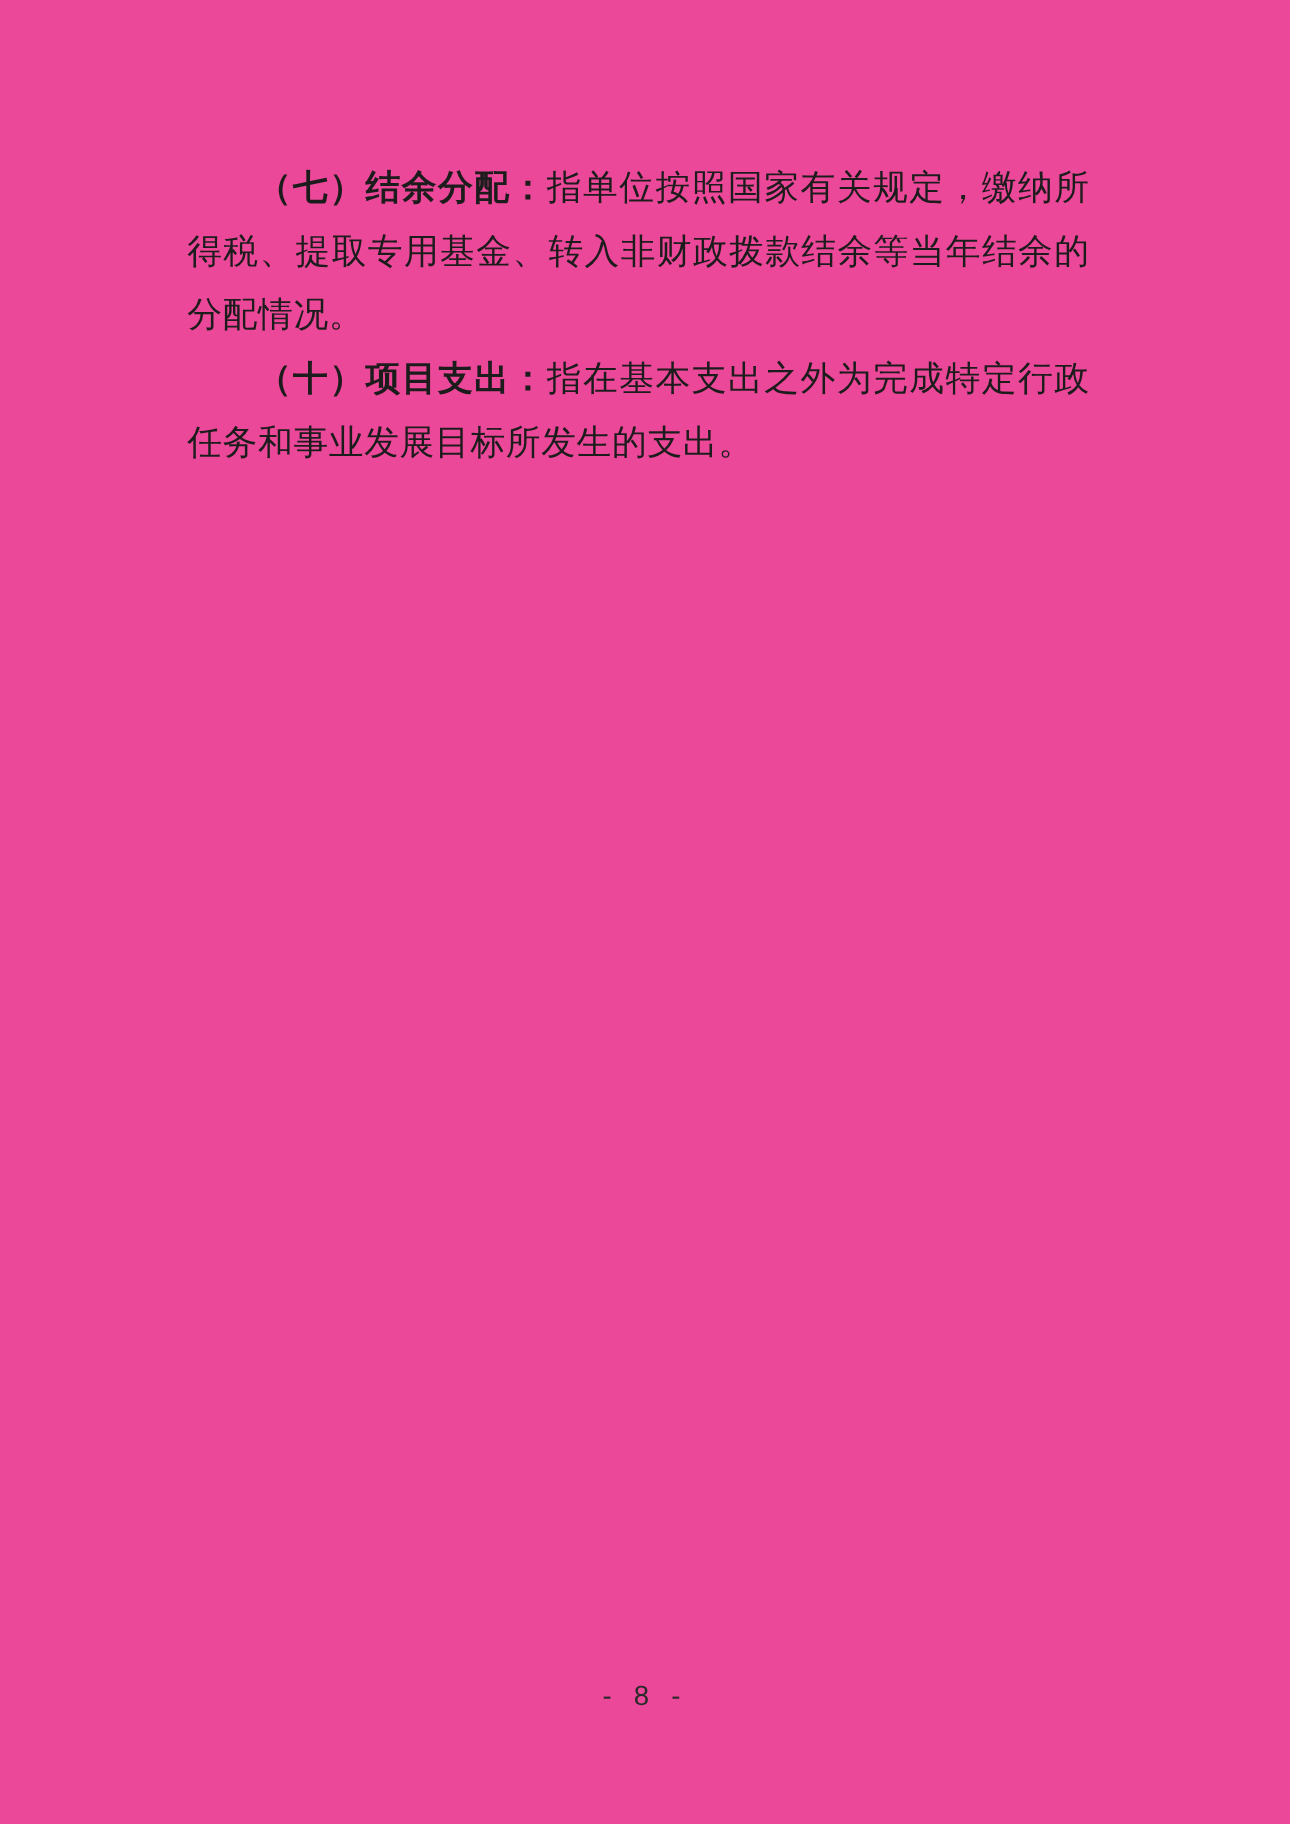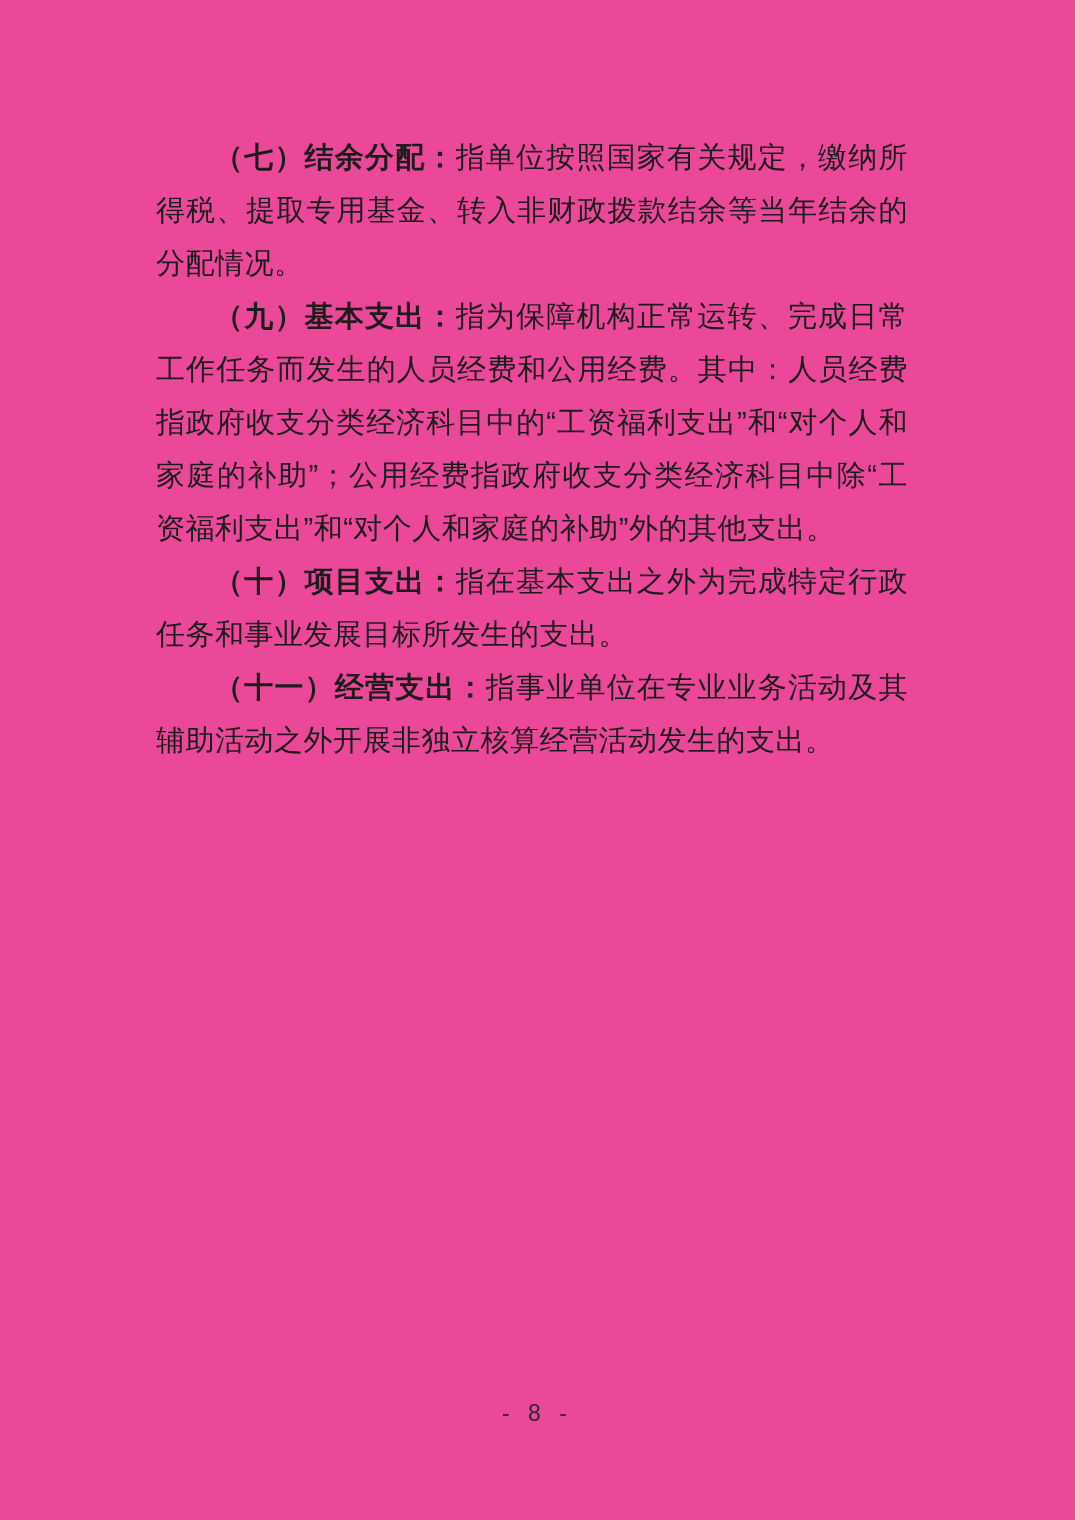--- a/index.html
+++ b/index.html
@@ -48,25 +48,23 @@
 </style>
 </head>
 <body>
 
 <div class="page">
   <main class="content">
 
     <p class="para"><span class="head">（七）结余分配：</span><span>指单位按照国家有关规定，缴纳所得税、提取专用基金、转入非财政拨款结余等当年结余的分配情况。</span></p>
 
 
-    <p class="para"><span class="head">（九）基本支出：</span><span>指为保障机构正常运转、完成日常工作任务而发生的人员经费和公用经费。其中：人员经费指政府收支分类经济科目中的“工资福利支出”和“对个人和家庭的补助”；公用经费指政府收支分类经济科目中除“工资福利支出”和“对个人和家庭的补助”外的其他支出。</span></p>
 
     <p class="para"><span class="head">（十）项目支出：</span><span>指在基本支出之外为完成特定行政任务和事业发展目标所发生的支出。</span></p>
 
-    <p class="para"><span class="head">（十一）经营支出：</span><span>指事业单位在专业业务活动及其辅助活动之外开展非独立核算经营活动发生的支出。</span></p>
 
 
   </main>
 
   <footer class="footer">
     <span class="page-number">- 8 -</span>
   </footer>
 </div>
 
 </body></html>

